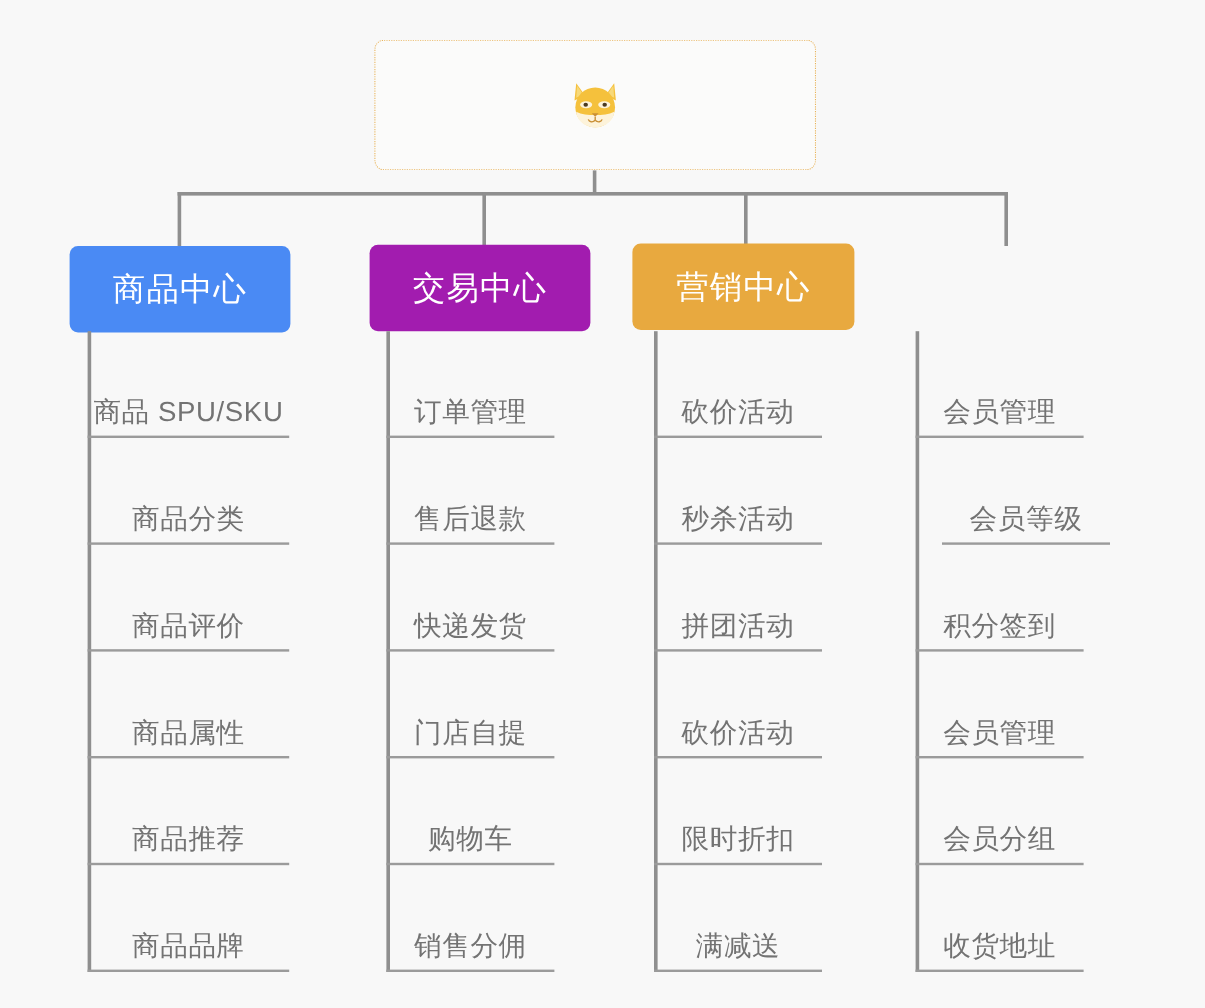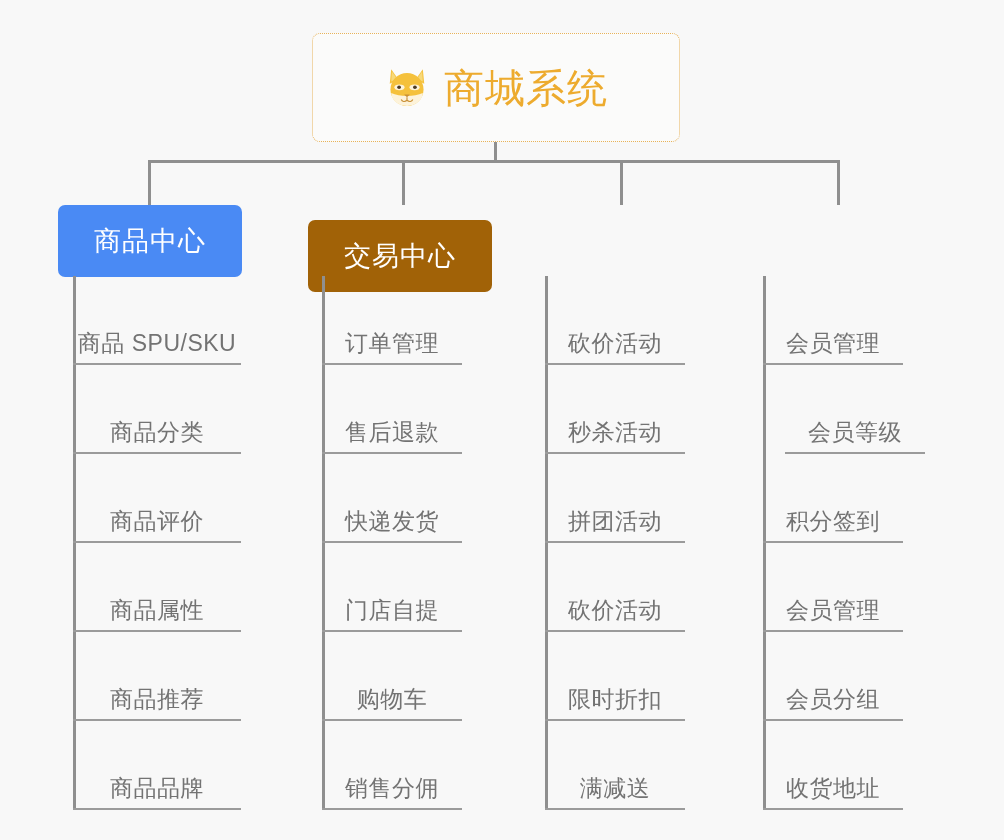--- a/index.html
+++ b/index.html
@@ -120,37 +120,39 @@
       <path d="M32 57 C18 57 10 47 10 39 C16 42 24 43 32 43 C40 43 48 42 54 39 C54 47 46 57 32 57 Z" fill="#fdf3da"></path>
       <ellipse cx="21.5" cy="31" rx="7" ry="4" fill="#fdf3da"></ellipse>
       <ellipse cx="42.5" cy="31" rx="7" ry="4" fill="#fdf3da"></ellipse>
       <ellipse cx="21" cy="31" rx="2.6" ry="2.4" fill="#4a3a22"></ellipse>
       <ellipse cx="43" cy="31" rx="2.6" ry="2.4" fill="#4a3a22"></ellipse>
       <path d="M28 41 L36 41 L32 45 Z" fill="#c98f35"></path>
       <path d="M32 45 L32 49" stroke="#c98f35" stroke-width="1.6" fill="none"></path>
       <path d="M32 49 C29 52 25 51 24 48" stroke="#c98f35" stroke-width="1.6" fill="none"></path>
       <path d="M32 49 C35 52 39 51 40 48" stroke="#c98f35" stroke-width="1.6" fill="none"></path>
     </svg>
-    <div class="root-title" style="color: rgb(237, 171, 46);">商城系统</div>
   </div>
 
   <div class="conn conn-v" style="left: 494px; top: 142px; height: 20px; background: rgb(143, 143, 143);"></div>
 
   <div class="conn conn-h" style="left: 148px; top: 160px; width: 692px; background: rgb(143, 143, 143);"></div>
 
   <div class="conn conn-v" style="left: 148px; top: 160px; height: 45px; background: rgb(143, 143, 143);"></div>
   <div class="conn conn-v" style="left: 402px; top: 160px; height: 45px; background: rgb(143, 143, 143);"></div>
   <div class="conn conn-v" style="left: 620px; top: 160px; height: 45px; background: rgb(143, 143, 143);"></div>
   <div class="conn conn-v" style="left: 837px; top: 160px; height: 45px; background: rgb(143, 143, 143);"></div>
 
   <div class="cat-box" style="left: 58px; top: 205px; width: 184px; background: rgb(74, 138, 244);">
     <span>商品中心</span>
   </div>
-  <div class="cat-box" style="left: 308px; top: 220px; width: 184px; background: #a16207;">
+  <div class="cat-box" style="left: 308px; top: 204px; width: 184px; background: #a21caf;">
     <span>交易中心</span>
+  </div>
+  <div class="cat-box" style="left: 527px; top: 203px; width: 185px; background: rgb(232, 169, 63);">
+    <span>营销中心</span>
   </div>
 
   <div class="leaf-col" style="left:73px;">
     <div class="leaf-spine" style="height: 534px;"></div>
   <div class="leaf-item" style="top: 0px; width: 168px;">
         <span class="leaf-label">商品 SPU/SKU</span>
       </div>
       <div class="leaf-item" style="top: 89px; width: 168px;">
         <span class="leaf-label">商品分类</span>
       </div>

